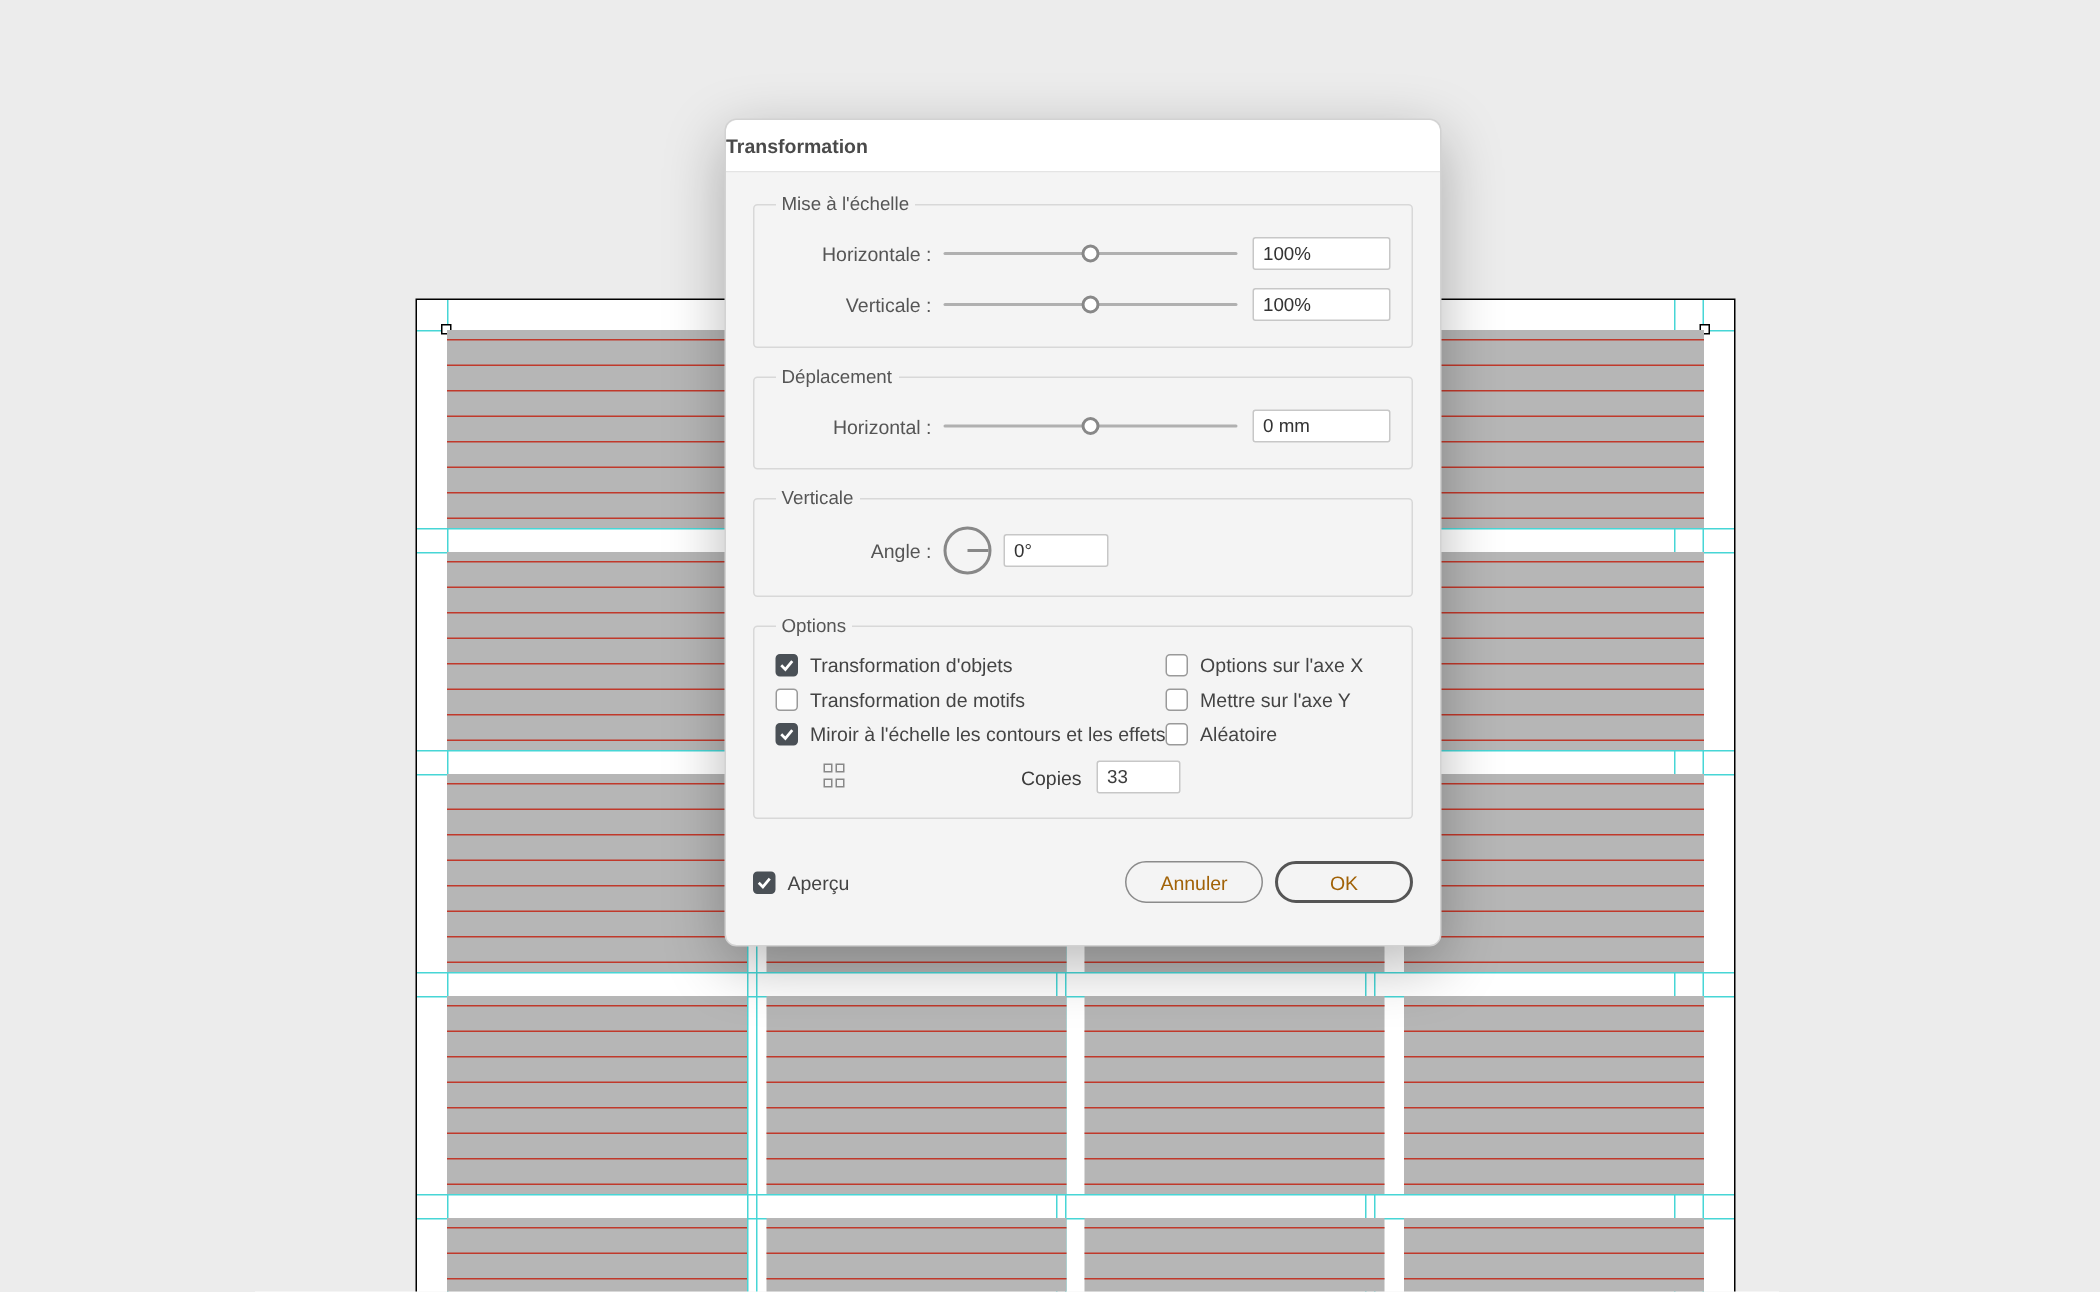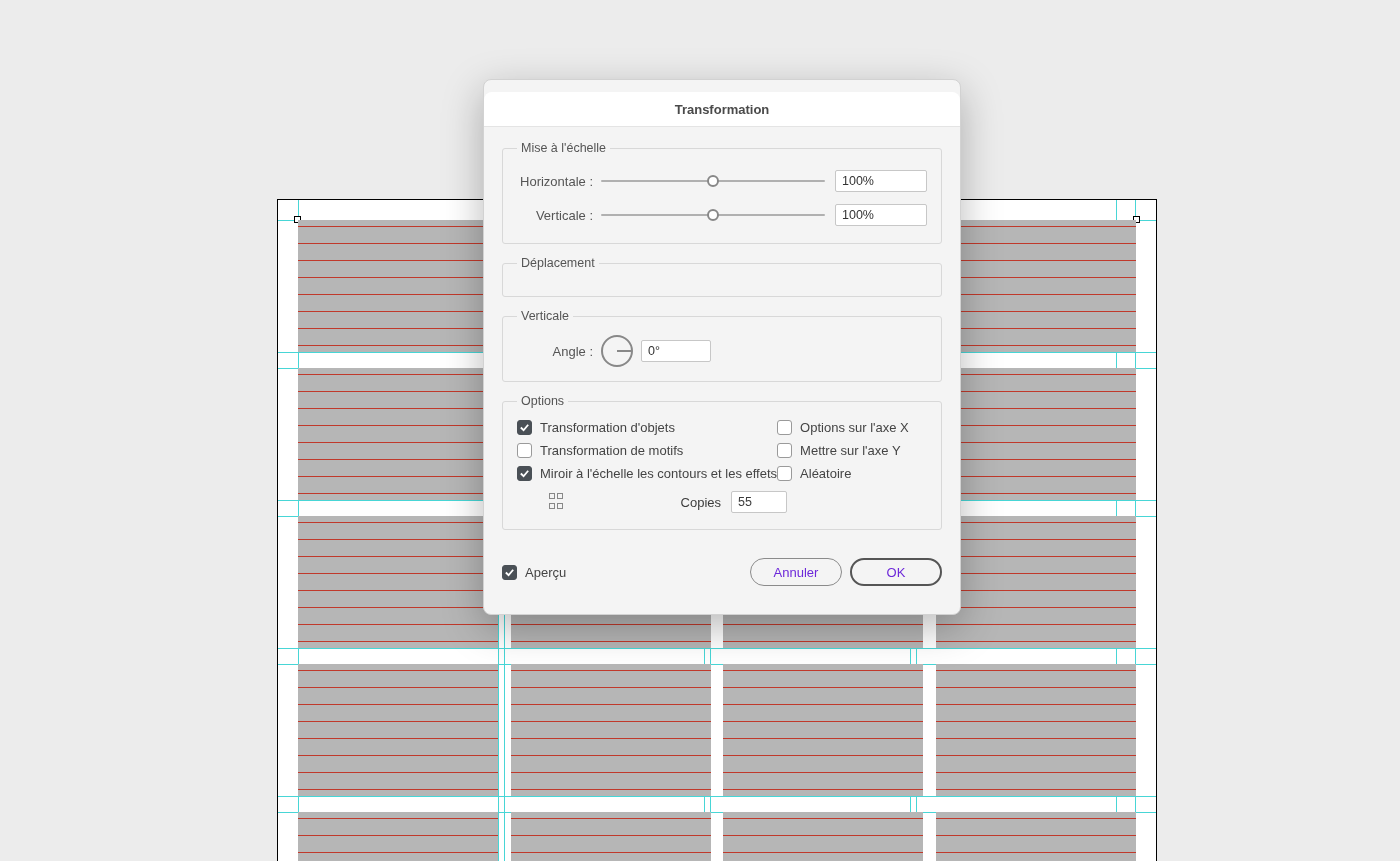--- a/index.html
+++ b/index.html
@@ -20,34 +20,33 @@
   .redline { position:absolute; left:0; right:0; height:1px; background:#c0392b; }
 
   
   .dialog {
     position:absolute; left:483px; top:79px; width:478px;
     background:#f4f4f4; border-radius:8px;
     box-shadow: 0 12px 40px rgba(0,0,0,0.28);
     border:1px solid #d2d2d2;
   }
   .dialog-title {
-    text-align:center; font-weight:600; padding:10px 0 9px;
+    font-weight:600; padding:10px 0 9px;
     border-bottom:1px solid #e4e4e4; background:#fff; border-radius:8px 8px 0 0;
     color:#4a4a4a;
-    margin-top:12px;
   }
   .dialog-body { padding:14px 18px 16px; }
   fieldset {
     border:1px solid #d8d8d8; border-radius:3px;
     margin:0 0 12px 0; padding:12px 14px 14px;
   }
   legend { color:#555; padding:0 4px; font-size:12.5px; }
   .row { display:flex; align-items:center; height:28px; margin-bottom:6px; }
   .row:last-child { margin-bottom:0; }
-  .lbl { width:84px; text-align:right; padding-right:8px; color:#555; }
+  .lbl { width:84px; text-align:right; padding-right:8px; color:#555;margin-left:28px; }
   .slider-track {
     flex:1; position:relative; height:2px; background:#b0b0b0; border-radius:1px;
   }
   .slider-thumb {
     position:absolute; top:50%; left:50%; transform:translate(-50%,-50%);
     width:12px; height:12px; border-radius:50%;
     background:#fff; border:2px solid #888;
   }
   .slider-thumb.active { background:#1a82ff; border-color:#1a82ff; width:14px; height:14px; }
   .valbox {
@@ -86,21 +85,21 @@
   .grid-icon { position:absolute; left:32px; width:18px; height:18px; color:#888; display:flex; flex-wrap:wrap; gap:2px; }
   .grid-icon span { width:6px; height:6px; border:1px solid #888; }
   .copies-input { width:56px; height:22px; background:#fff; border:1px solid #c7c7c7; border-radius:2px; padding:0 6px; line-height:20px; font-size:12.5px; }
 
   .footer { display:flex; align-items:center; padding:0 18px 28px; }
   .footer .spacer { flex:1; }
   .btn {
     min-width:92px; height:28px; border-radius:14px;
     border:1px solid #8b8b8b; background:#f4f4f4;
     display:flex; align-items:center; justify-content:center;
-    font-size:13px; color:#6d28d9; cursor:pointer; margin-left:8px;
+    font-size:13px; color:#a16207; cursor:pointer; margin-left:8px;
   }
   .btn.primary { border-width:2px; border-color:#555; }
 </style>
 </head>
 <body>
 
 <div class="artboard">
 
   <div class="guide-v" style="left:20px"></div>
   <div class="guide-v" style="left:220px"></div>
@@ -314,20 +313,27 @@
         <div class="lbl">Verticale :</div>
         <div class="slider-track">
             <div class="slider-thumb"></div>
           </div>
         <div class="valbox">100%</div>
       </div>
     </fieldset>
 
     <fieldset>
       <legend>Déplacement</legend>
+      <div class="row">
+        <div class="lbl">Horizontal :</div>
+        <div class="slider-track">
+            <div class="slider-thumb"></div>
+          </div>
+        <div class="valbox">0 mm</div>
+      </div>
     </fieldset>
 
     <fieldset>
       <legend>Verticale</legend>
       <div class="rot-row">
         <div class="lbl">Angle :</div>
         <div class="rot-dial"></div>
         <div class="rotval">0°</div>
       </div>
     </fieldset>
@@ -369,21 +375,21 @@
         </label>
       </div>
       <div class="copies-row" style="position:relative;">
         <div class="grid-icon">
           <span></span>
             <span></span>
             <span></span>
             <span></span>
         </div>
         <span style="margin-right:2px;">Copies</span>
-        <div class="copies-input">55</div>
+        <div class="copies-input">33</div>
         <div style="width:132px"></div>
       </div>
     </fieldset>
 
   </div>
 
   <div class="footer">
     <label class="chk">
       <span class="cbox checked">
           <svg viewBox="0 0 12 12">

